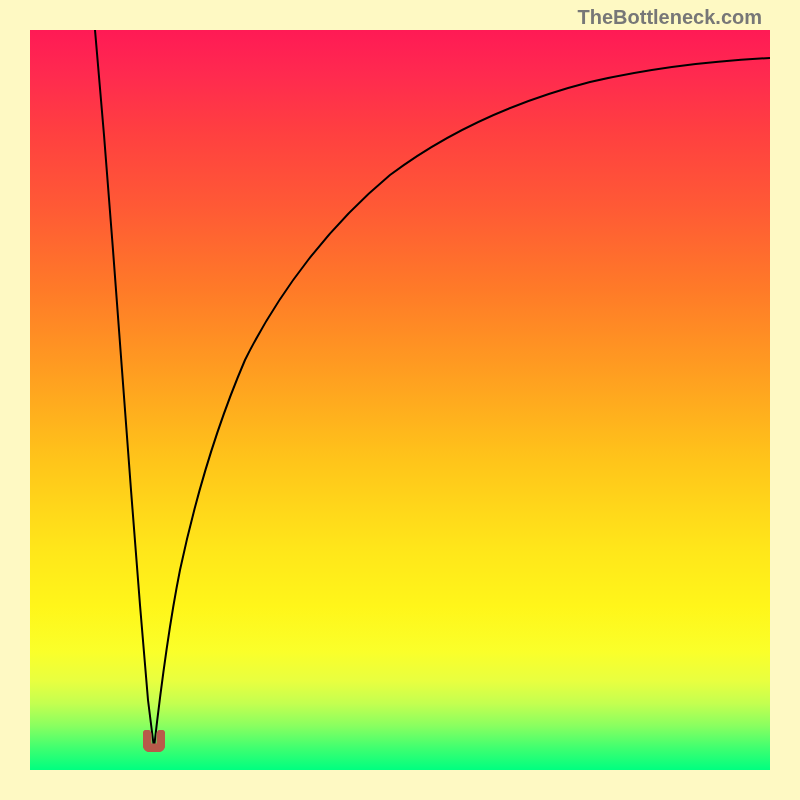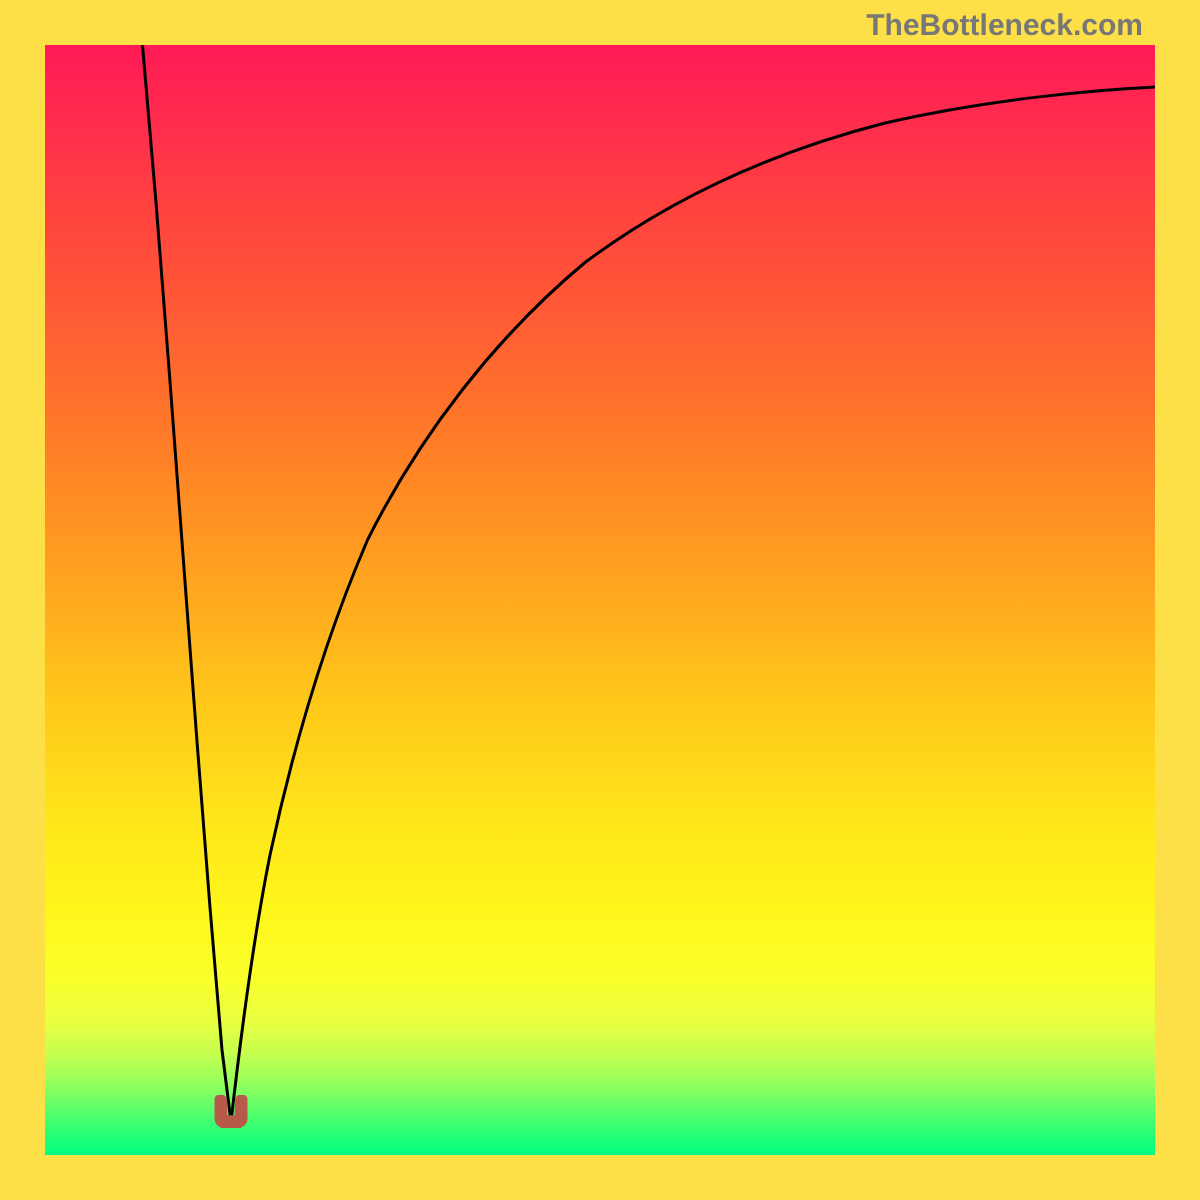--- a/index.html
+++ b/index.html
@@ -1,16 +1,16 @@
 <!DOCTYPE html>
 <html><head>
 <meta charset="utf-8">
 <style>
   html,body{margin:0;padding:0;width:800px;height:800px;overflow:hidden;background:#000;}
-  .frame{position:absolute;inset:0;background:#fde047;}
+  .frame{position:absolute;inset:0;background:#fef9c3;}
   .plot{position:absolute;left:30px;top:30px;width:740px;height:740px;overflow:hidden;}
   
   .bg{position:absolute;inset:0;
       background:linear-gradient(to bottom,
         #ff1a55 0%,
         #ff2a4f 6%,
         #ff4040 14%,
         #ff5a35 24%,
         #ff7a28 35%,
         #ffa020 47%,

